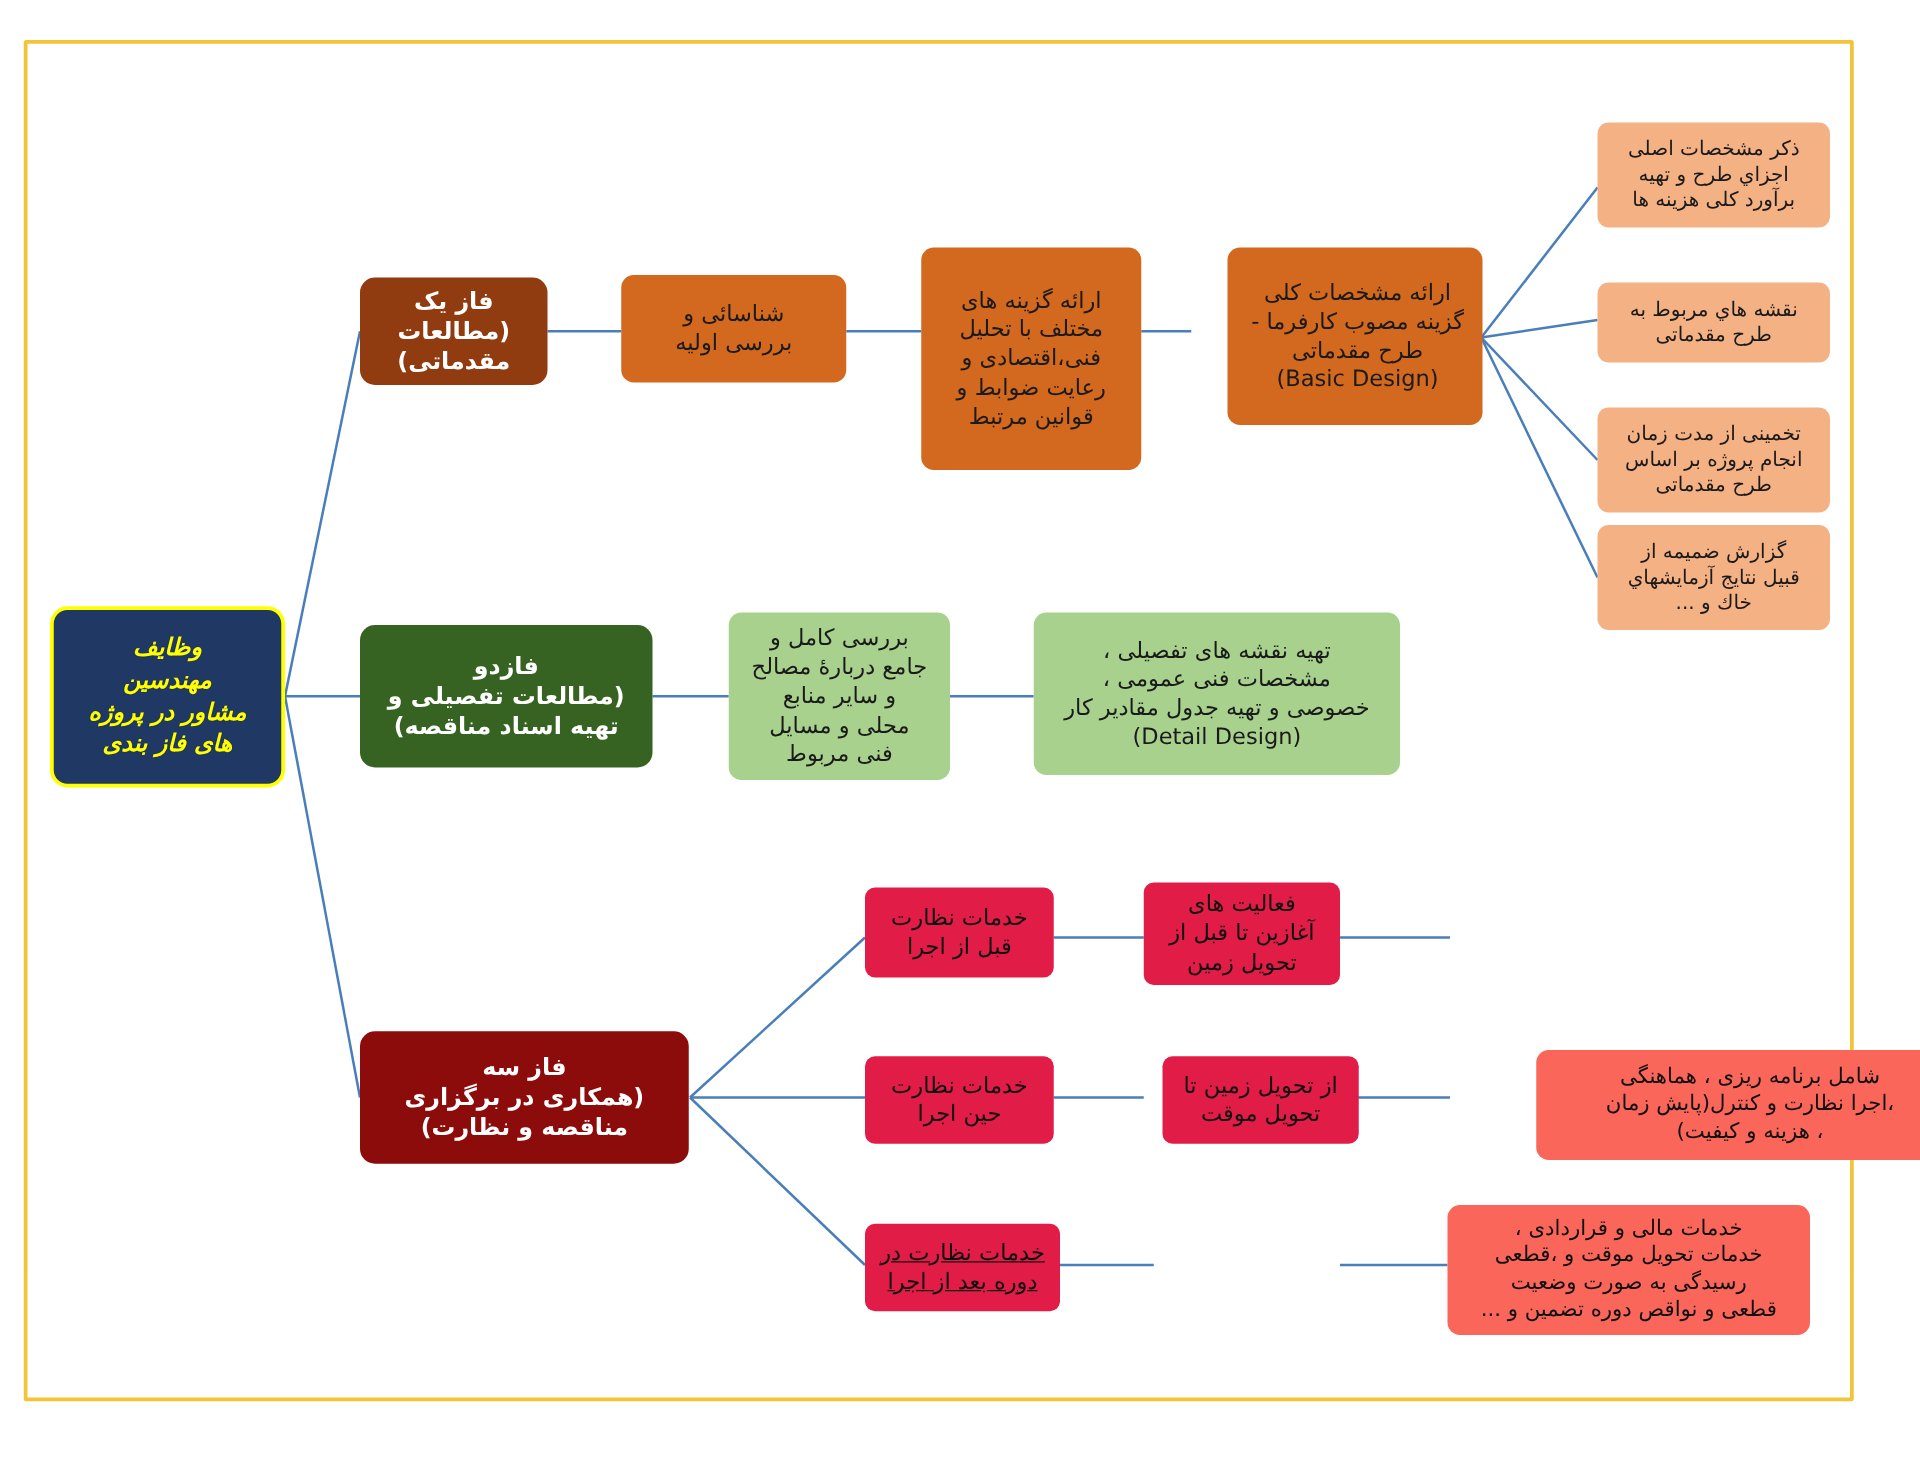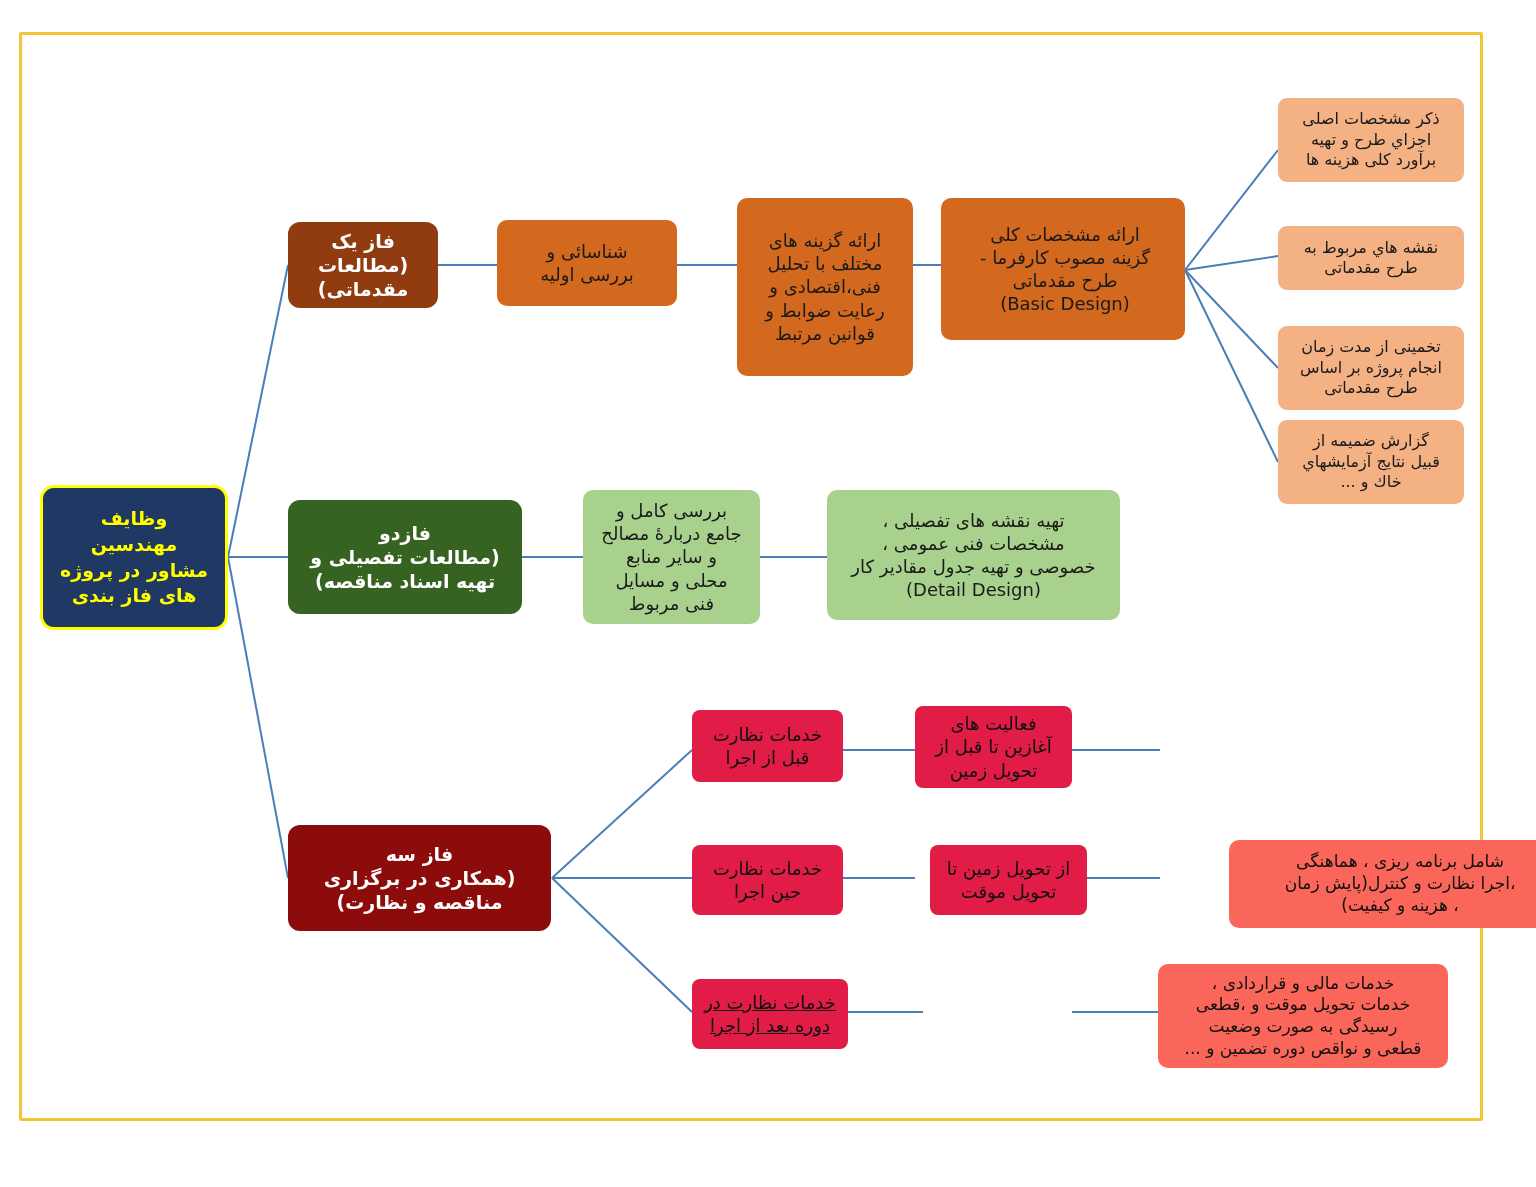--- a/index.html
+++ b/index.html
@@ -51,20 +51,21 @@
   }
   .node-root {
     background: #1F3864;
     color: #FFFF00;
     font-weight: bold;
     border: 3px solid #FFFF00;
     border-radius: 14px;
     font-size: 19px;
     line-height: 1.35;
     text-shadow: 0 0 1px rgba(0,0,0,0.25);
+    font-style: italic;
   }
   .node-phase-brown {
     background: #903B10;
     color: #FFFFFF;
     font-weight: bold;
     font-size: 19px;
     border-radius: 12px;
   }
   .node-orange {
     background: #D2691E;
@@ -161,21 +162,21 @@
 
   <div class="node node-orange" style="left:497px; top:220px; width:180px; height:86px;text-align:center;">شناسائی و
 بررسی اولیه</div>
 
   <div class="node node-orange" style="left:737px; top:198px; width:176px; height:178px;">ارائه گزینه های
 مختلف با تحلیل
 فنی،اقتصادی و
 رعایت ضوابط و
 قوانین مرتبط</div>
 
-  <div class="node node-orange" style="left:941px; top:198px; width:244px; height:142px;padding-left:12px;">ارائه مشخصات کلی
+  <div class="node node-orange" style="left:982px; top:198px; width:204px; height:142px;padding-left:12px;">ارائه مشخصات کلی
 گزینه مصوب کارفرما -
 طرح مقدماتی
 (Basic Design)</div>
 
   <div class="node node-orange-light" style="left:1278px; top:98px; width:186px; height:84px;">ذکر مشخصات اصلی
 اجزاي طرح و تهیه
 برآورد کلی هزینه ها</div>
 
   <div class="node node-orange-light" style="left:1278px; top:226px; width:186px; height:64px;">نقشه هاي مربوط به
 طرح مقدماتی</div>

